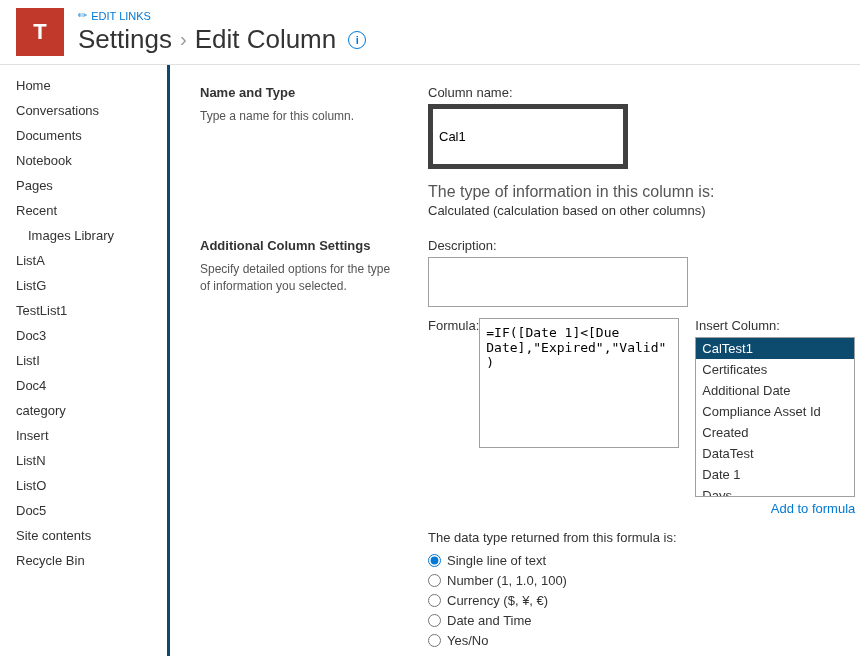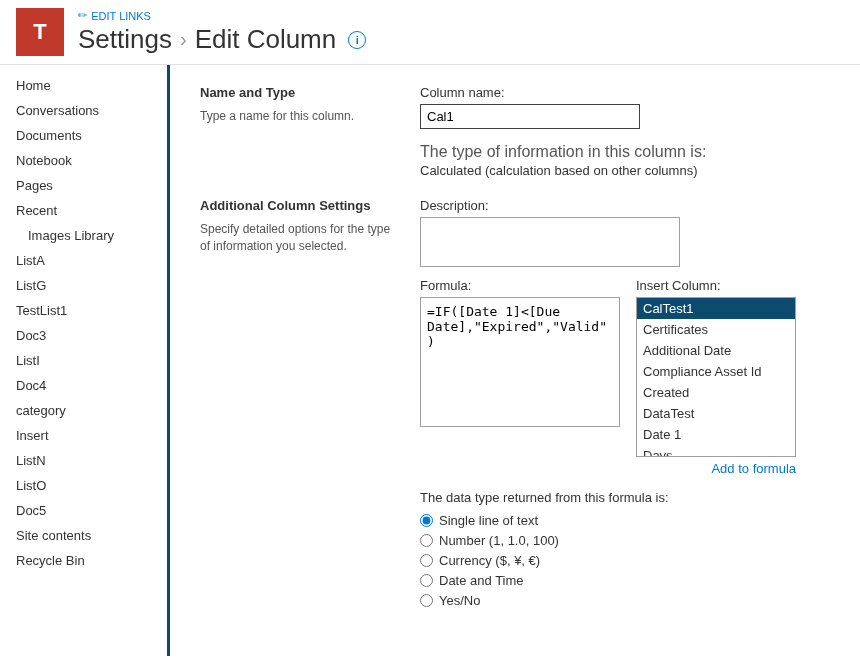--- a/index.html
+++ b/index.html
@@ -20,36 +20,36 @@
     .sidebar { width: 170px; border-right: 3px solid #0c4a6e; padding: 8px 0; overflow-y: auto; flex-shrink: 0; }
     .sidebar-item { padding: 5px 16px; font-size: 13px; color: #333; cursor: pointer; white-space: nowrap; }
     .sidebar-item.child { padding-left: 28px; }
 
     
     .main { flex: 1; padding: 20px 30px; overflow-y: auto; }
     .section-title { font-size: 13px; font-weight: 600; color: #333; margin-bottom: 8px; }
     .section-subtitle { font-size: 12px; color: #555; line-height: 1.4; }
 
     
-    .form-grid { display: flex; gap: 0; }
+    .form-grid { display: flex; gap: 8px; }
     .form-left { width: 220px; flex-shrink: 0; padding-right: 20px; }
     .form-right { flex: 1; }
 
     
     .field-label { font-size: 13px; margin-bottom: 4px; }
-    .text-input { border: 1px solid #404040; padding: 4px 6px; font-size: 13px; width: 220px; }
+    .text-input { border: 5px solid #404040; padding: 20px 6px; font-size: 13px; width: 200px; }
     .info-text { font-size: 13px; color: #333; margin-top: 6px; }
 
     
     .desc-label { font-size: 13px; margin-bottom: 4px; }
     .desc-textarea { border: 1px solid #a0a0a0; width: 260px; height: 50px; padding: 4px 6px; font-size: 13px; resize: none; }
 
     
     .formula-row { display: flex; gap: 16px; margin-top: 8px; }
-    .formula-col { display: flex; flex-direction: column; }
+    .formula-col { display: flex; flex-direction: row; }
     .formula-label { font-size: 13px; margin-bottom: 4px; }
     .formula-textarea { border: 1px solid #a0a0a0; width: 200px; height: 130px; padding: 6px; font-size: 13px; resize: none; font-family: Consolas, monospace; }
 
     
     .insert-col { display: flex; flex-direction: column; }
     .insert-col-label { font-size: 13px; margin-bottom: 4px; }
     .listbox { border: 1px solid #a0a0a0; width: 160px; height: 160px; overflow-y: scroll; }
     .listbox-item { padding: 3px 6px; font-size: 13px; cursor: pointer; white-space: nowrap; }
     .listbox-item.selected { background: #0c4a6e; color: #fff; }
     .add-to-formula { color: #0078d4; font-size: 13px; cursor: pointer; text-align: right; margin-top: 4px; }

